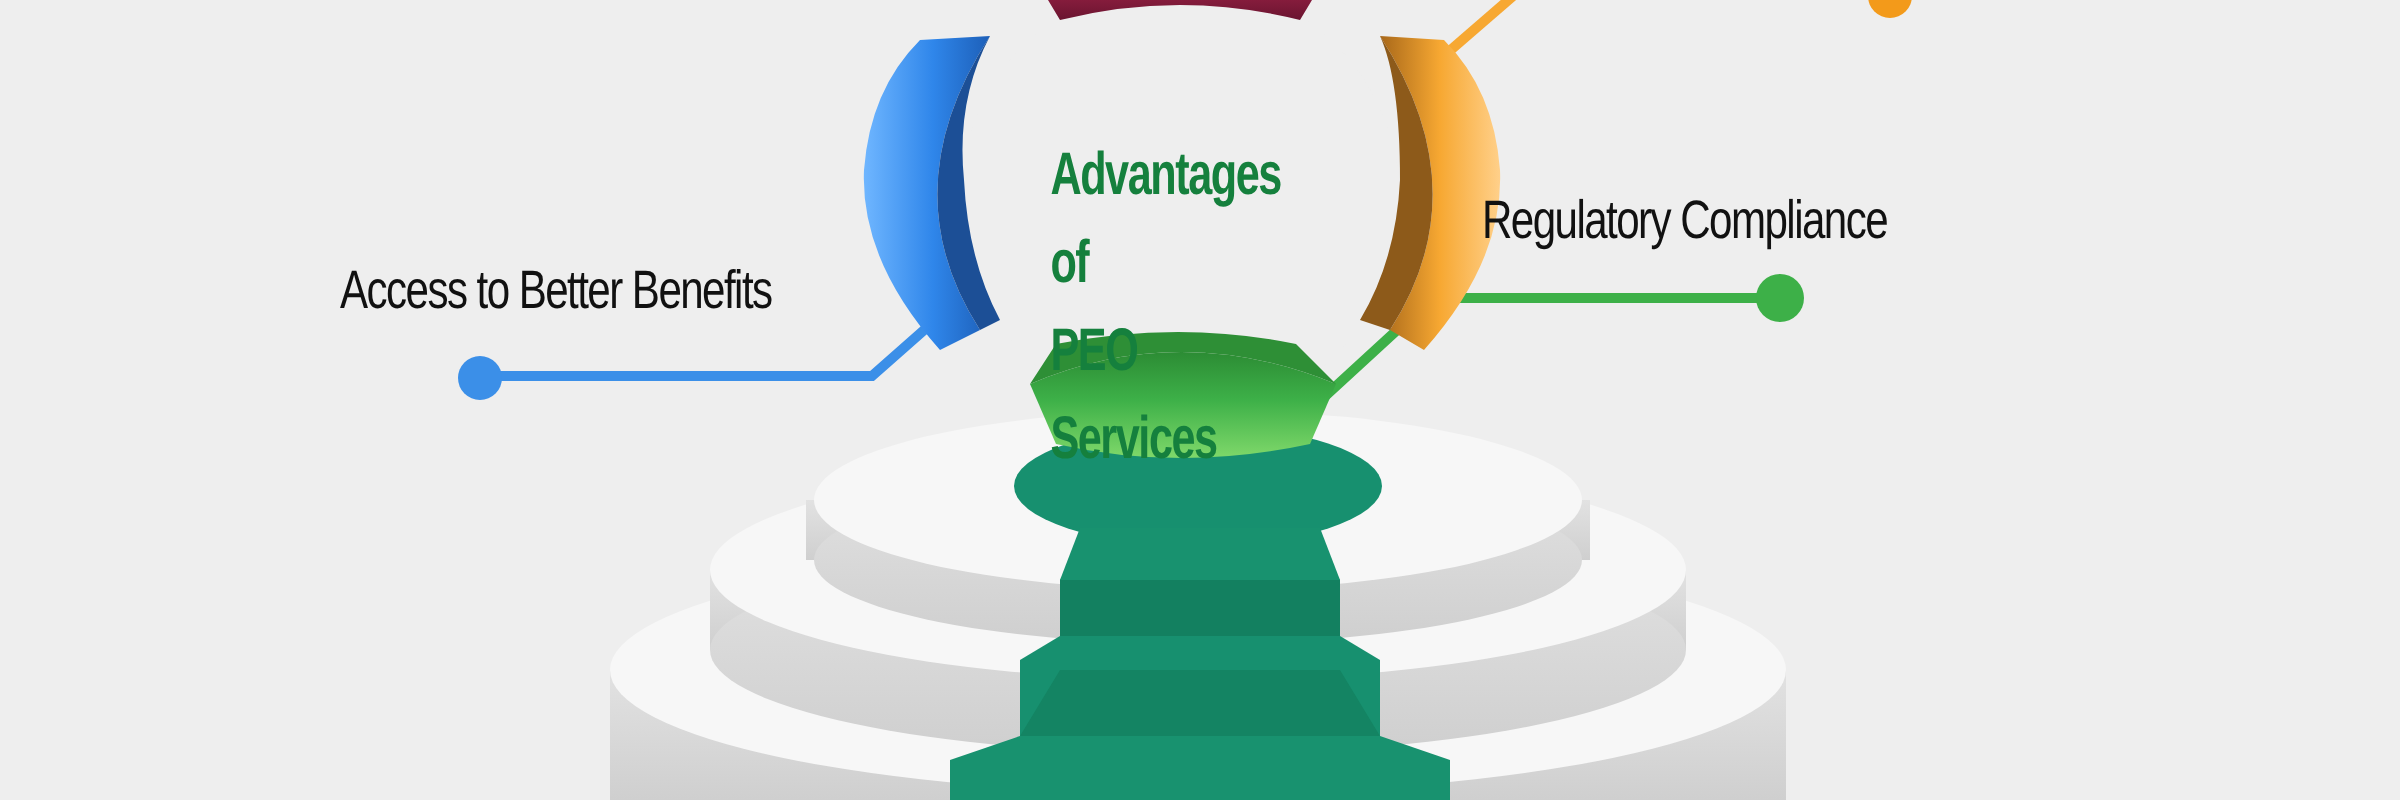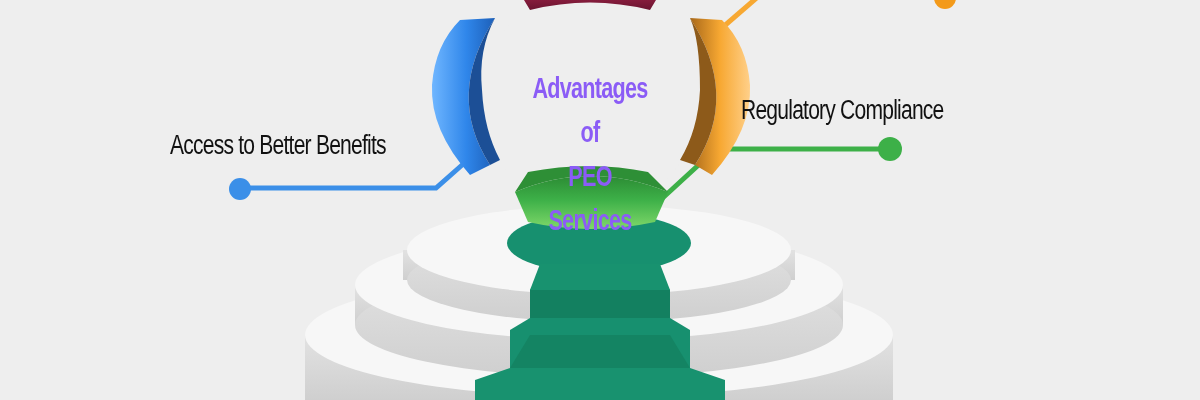--- a/index.html
+++ b/index.html
@@ -1,19 +1,19 @@
 <!DOCTYPE html>
 <html><head>
 <meta charset="utf-8">
 <style>
   html, body { margin:0; padding:0; }
   body { width:1200px; height:400px; background:#eeeeee; overflow:hidden; position:relative; font-family:"Liberation Sans", sans-serif; }
   #stage { position:absolute; left:0; top:0; width:1200px; height:400px; }
   .label { position:absolute; color:#111; font-family:"Liberation Sans", sans-serif; font-size:27px; letter-spacing:-1px; transform:scaleX(0.78); transform-origin:left center; white-space:nowrap; }
-  .center-title { position:absolute; left:500px; top:66px; width:180px; text-align:center; font-family:"Liberation Sans", sans-serif; font-weight:bold; font-size:30px; line-height:44px; color:#8b5cf6; letter-spacing:-1px; }
+  .center-title { position:absolute; left:500px; top:66px; width:180px; text-align:left; font-family:"Liberation Sans", sans-serif; font-weight:bold; font-size:30px; line-height:44px; color:#15803d; letter-spacing:-1px; }
   .center-title span { display:block; transform:scaleX(0.72); transform-origin:center; }
 </style>
 </head>
 <body>
 
 <div id="stage">
   <svg width="1200" height="400" viewBox="0 0 1200 400">
     <defs>
       <linearGradient id="gBlue" x1="0" y1="0" x2="1" y2="0">
         <stop offset="0" stop-color="#6fb6ff"></stop>

